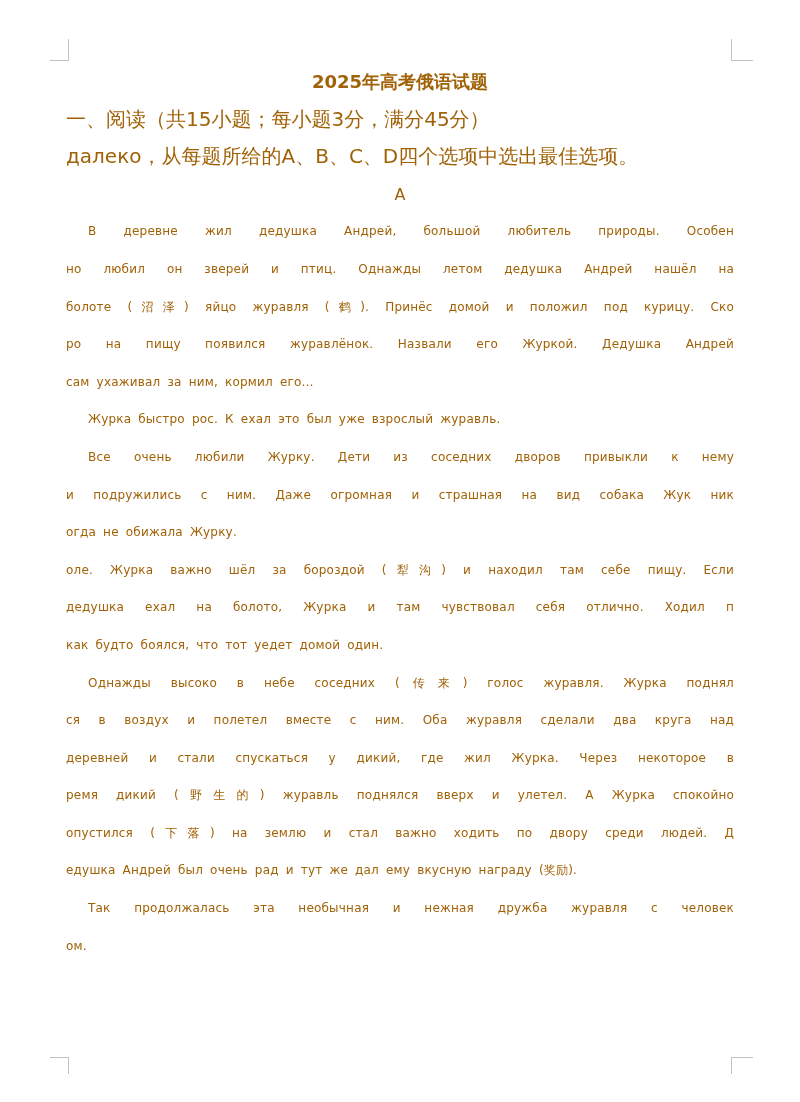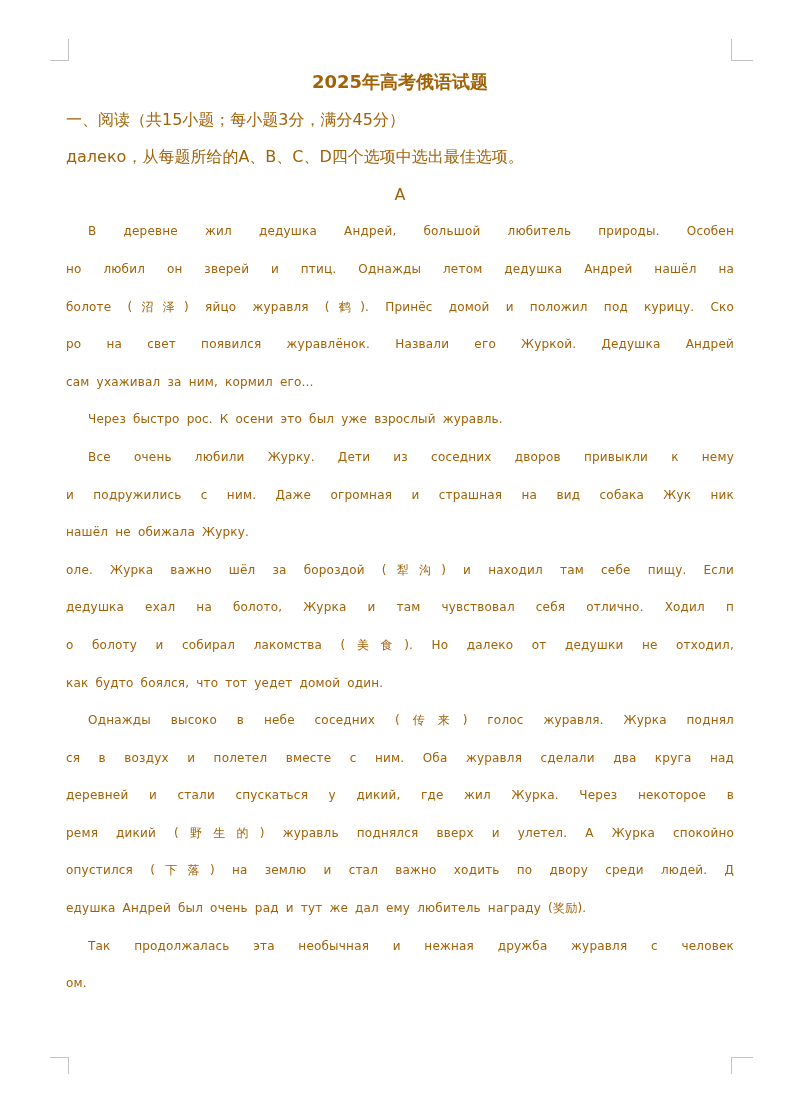--- a/index.html
+++ b/index.html
@@ -36,21 +36,21 @@
   .line {
     line-height: 37.6px;
     margin: 0;
   }
   .title {
     font-size: 18px;
     font-weight: 700;
     text-align: center;
   }
   .heading, .instruction {
-    font-size: 16px;
+    font-size: 20px;
   }
   .passage-label {
     font-size: 16px;
     text-align: center;
   }
   .p-line {
     font-size: 12px;
     line-height: 37.6px;
     height: 37.6px;
     word-spacing: 3px;
@@ -79,34 +79,33 @@
 
   <div class="content">
     <div class="line title">2025年高考俄语试题</div>
     <div class="line heading">一、阅读（共15小题；每小题3分，满分45分）</div>
     <div class="line instruction">далеко，从每题所给的A、B、C、D四个选项中选出最佳选项。</div>
     <div class="line passage-label">A</div>
     <div id="passage">
         <div class="p-line first just">В деревне жил дедушка Андрей, большой любитель природы. Особен</div>
         <div class="p-line just">но любил он зверей и птиц. Однажды летом дедушка Андрей нашёл на</div>
         <div class="p-line just">болоте (沼泽) яйцо журавля (鹤). Принёс домой и положил под курицу. Ско</div>
-        <div class="p-line just">ро на свет появился журавлёнок. Назвали его Журкой. Дедушка Андрей</div>
+        <div class="p-line just">ро на пищу появился журавлёнок. Назвали его Журкой. Дедушка Андрей</div>
         <div class="p-line">сам ухаживал за ним, кормил его…</div>
-        <div class="p-line first">Через быстро рос. К осени это был уже взрослый журавль.</div>
+        <div class="p-line first">Журка быстро рос. К ехал это был уже взрослый журавль.</div>
         <div class="p-line first just">Все очень любили Журку. Дети из соседних дворов привыкли к нему</div>
         <div class="p-line just">и подружились с ним. Даже огромная и страшная на вид собака Жук ник</div>
-        <div class="p-line">нашёл не обижала Журку.</div>
+        <div class="p-line">огда не обижала Журку.</div>
         <div class="p-line just">оле. Журка важно шёл за бороздой (犁沟) и находил там себе пищу. Если</div>
         <div class="p-line just">дедушка ехал на болото, Журка и там чувствовал себя отлично. Ходил п</div>
-        <div class="p-line just">о болоту и собирал лакомства (美食). Но далеко от дедушки не отходил,</div>
         <div class="p-line">как будто боялся, что тот уедет домой один.</div>
         <div class="p-line first just">Однажды высоко в небе соседних (传来) голос журавля. Журка поднял</div>
         <div class="p-line just">ся в воздух и полетел вместе с ним. Оба журавля сделали два круга над</div>
         <div class="p-line just">деревней и стали спускаться у дикий, где жил Журка. Через некоторое в</div>
         <div class="p-line just">ремя дикий (野生的) журавль поднялся вверх и улетел. А Журка спокойно</div>
         <div class="p-line just">опустился (下落) на землю и стал важно ходить по двору среди людей. Д</div>
-        <div class="p-line">едушка Андрей был очень рад и тут же дал ему любитель награду (奖励).</div>
+        <div class="p-line">едушка Андрей был очень рад и тут же дал ему вкусную награду (奖励).</div>
         <div class="p-line first just">Так продолжалась эта необычная и нежная дружба журавля с человек</div>
         <div class="p-line">ом.</div>
       </div>
   </div>
 
 </div>
 
 </body></html>

